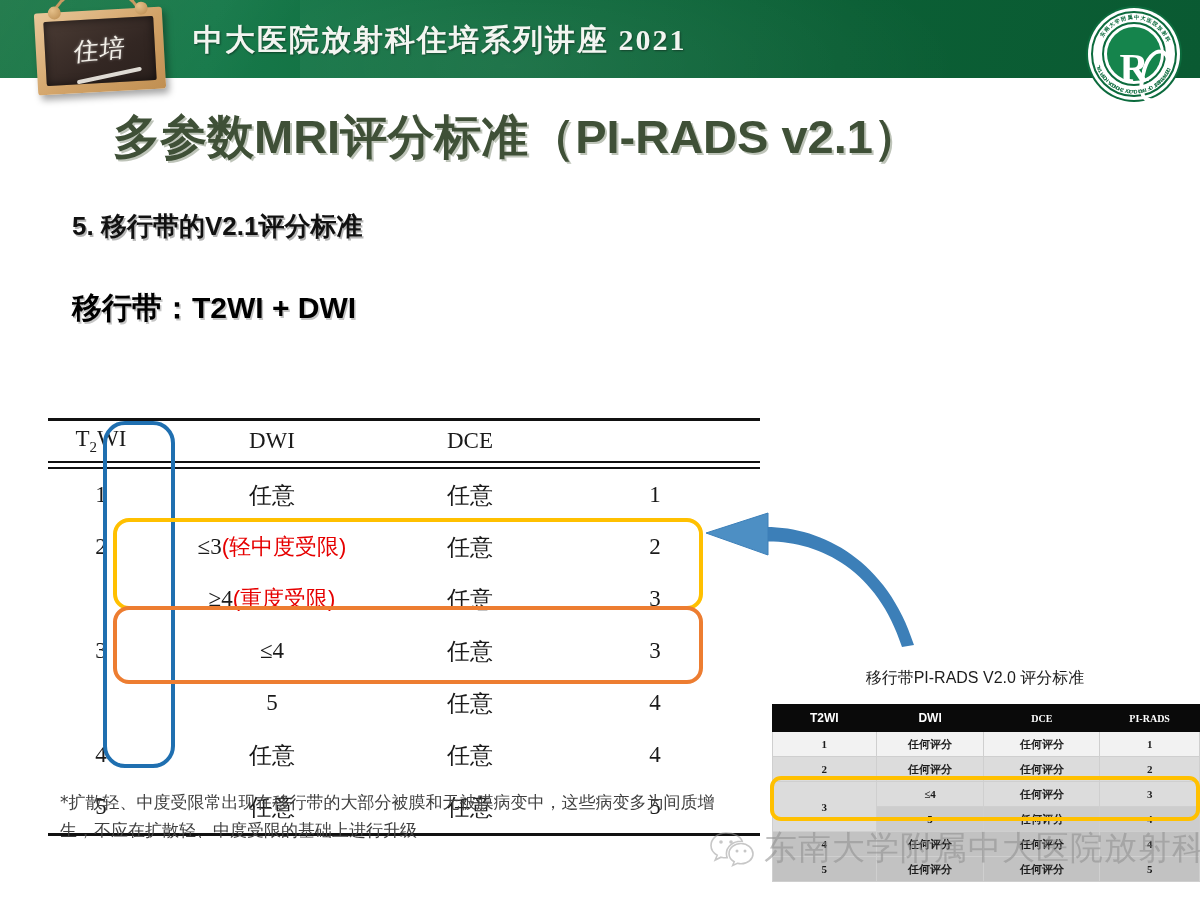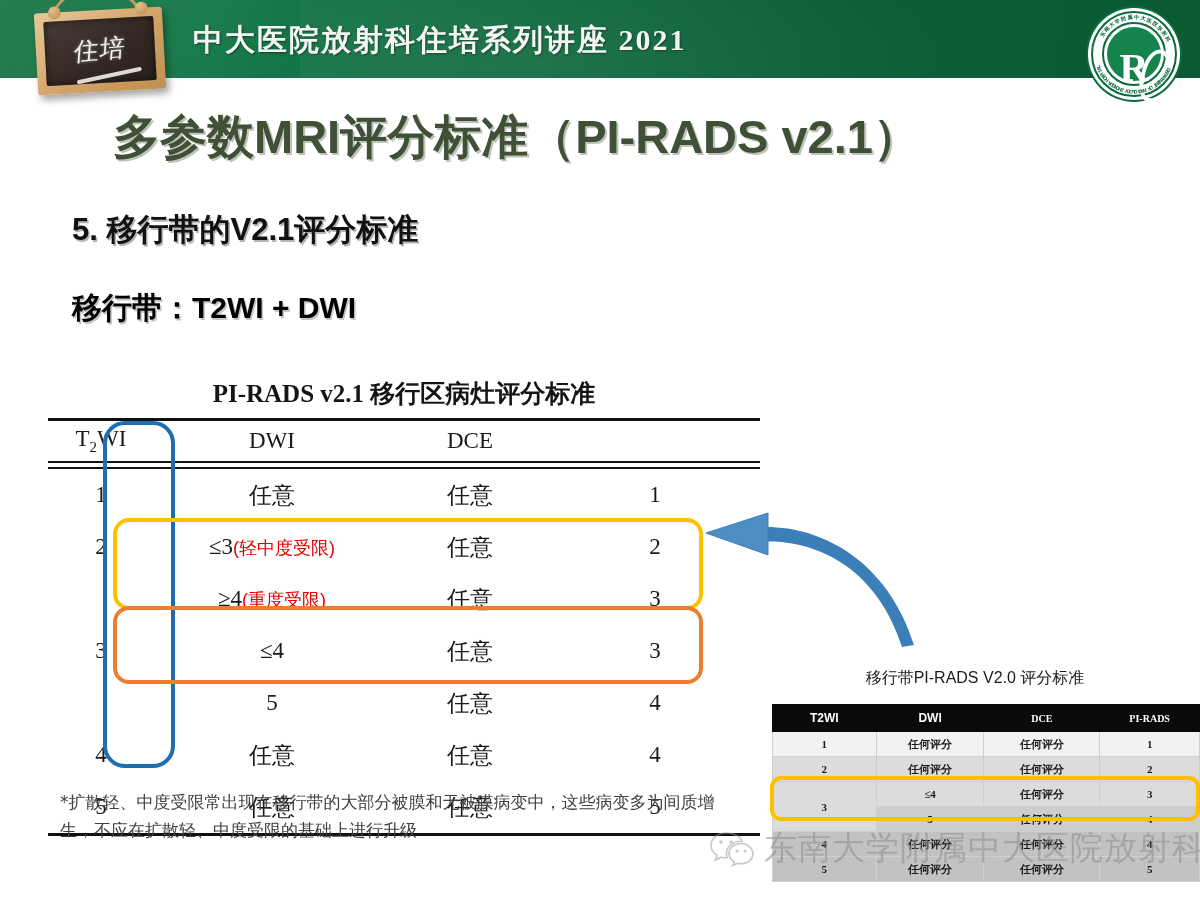--- a/index.html
+++ b/index.html
@@ -92,21 +92,21 @@
   .main-title{
     position:absolute;left:0;top:106px;width:1033px;text-align:center;
     font-family:"Liberation Sans","DejaVu Sans",sans-serif;
     font-size:47px;font-weight:700;color:#3f5037;letter-spacing:0px;
     text-shadow:2px 2px 0 rgba(110,125,100,.45);white-space:nowrap;
   }
 
   
   .sub-h1{
     position:absolute;left:72px;top:209px;
-    font-size:31px;font-weight:700;color:#111111;
+    font-size:26px;font-weight:700;color:#111111;
     text-shadow:1.5px 1.5px 0 rgba(120,120,120,.55);white-space:nowrap;
   }
   .sub-h2{
     position:absolute;left:72px;top:288px;
     font-size:30px;font-weight:700;color:#000000;
     text-shadow:1.5px 1.5px 0 rgba(140,140,140,.5);white-space:nowrap;
   }
 
   
   .tbl-title{
@@ -121,21 +121,21 @@
   .rule-thick{height:3px;background:#111;width:100%;}
   .rule-double{height:4px;width:100%;border-top:2px solid #111;border-bottom:2px solid #111;background:#fff;}
   .trow{display:flex;align-items:center;}
   .c0{width:106px;text-align:center;}
   .c1{width:236px;text-align:center;}
   .c2{width:160px;text-align:center;}
   .c3{width:210px;text-align:center;}
   .thead .trow{height:40px;font-size:23px;}
   .tbody .trow{height:52px;font-size:23px;}
   .sub2{font-size:15px;vertical-align:sub;}
-  .ann{color:#e60000;font-size:18px;font-family:"Liberation Sans","DejaVu Sans",sans-serif;}
+  .ann{color:#e60000;font-size:22px;font-family:"Liberation Sans","DejaVu Sans",sans-serif;}
   .dwi-in{display:inline-block;white-space:nowrap;}
 
   
   .box-blue{
     position:absolute;left:103px;top:421px;width:72px;height:347px;
     border:4px solid #1f6fb0;border-radius:22px;box-sizing:border-box;pointer-events:none;
   }
   .box-yellow{
     position:absolute;left:113px;top:518px;width:590px;height:92px;
     border:4px solid #ffc000;border-radius:16px;box-sizing:border-box;pointer-events:none;
@@ -280,21 +280,20 @@
         <span style="transform: rotate(64.5128deg) translate(0px, 41px) rotate(180deg);">A</span>
         <span style="transform: rotate(68deg) translate(0px, 41px) rotate(180deg);">L</span>
       </div>
     </div>
 
   <div class="main-title">多参数MRI评分标准（PI-RADS v2.1）</div>
 
   <div class="sub-h1">5. 移行带的V2.1评分标准</div>
   <div class="sub-h2">移行带：T2WI + DWI</div>
 
-  <div class="tbl-title">PI-RADS v2.1 移行区病灶评分标准</div>
 
   <div class="tbl">
     <div class="rule-thick"></div>
     <div class="thead">
       <div class="trow">
         <div class="c0">
           <span>T</span><span class="sub2">2</span><span>WI</span>
         </div>
         <div class="c1">DWI</div>
         <div class="c2">DCE</div>

